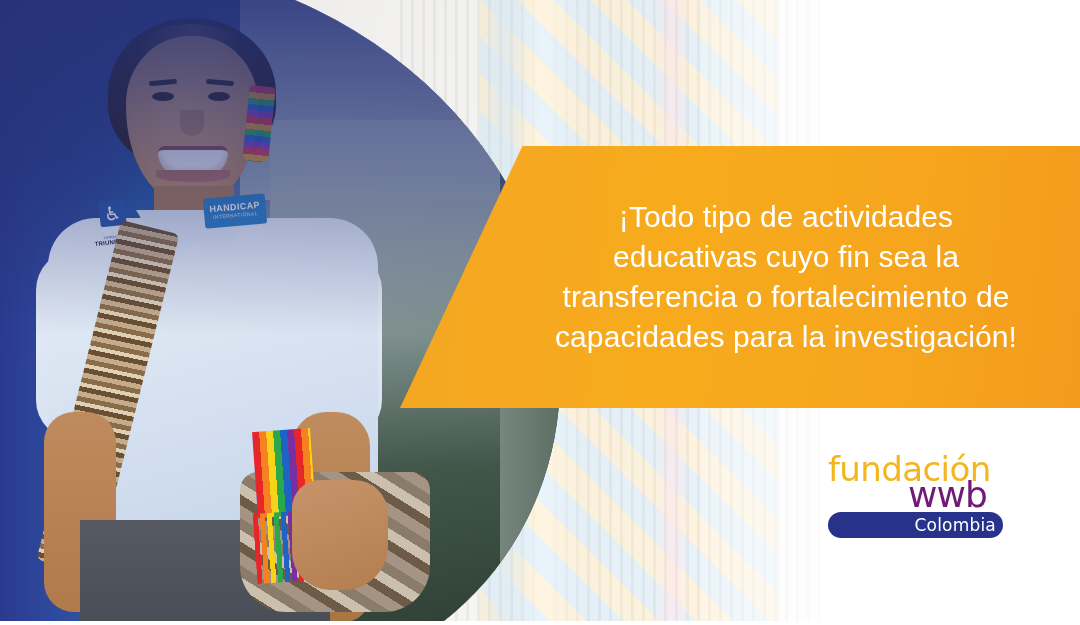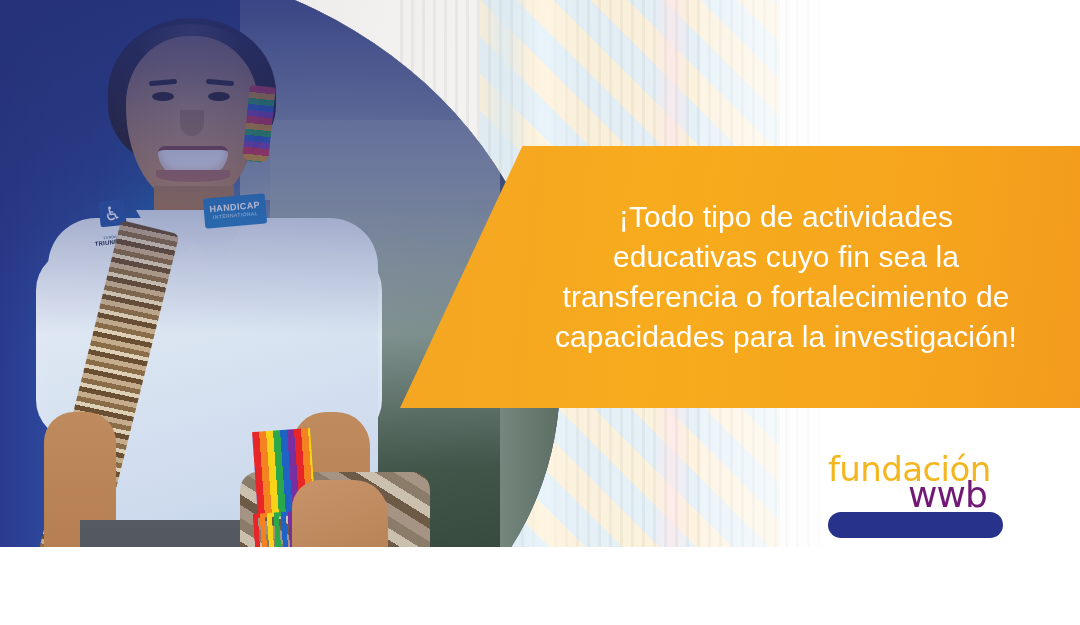--- a/index.html
+++ b/index.html
@@ -4,21 +4,21 @@
 <title>Fundacion WWB Colombia Banner</title>
 <style>
   html,body{margin:0;padding:0;}
   body{
     font-family:"Liberation Sans","DejaVu Sans",sans-serif;
     background:#ffffff;
   }
   #stage{
     position:relative;
     width:1080px;
-    height:547px;
+    height:621px;
     overflow:hidden;
     background:#ffffff;
   }
 
   
   .bg-base{
     position:absolute; inset:0;
     background:linear-gradient(100deg,#e7e6e4 0%, #efeeec 28%, #f7f7f6 48%, #ffffff 66%, #ffffff 100%);
   }
   
@@ -390,15 +390,16 @@
 
   <div class="orange-panel"></div>
   <div class="panel-text">
     <p>¡Todo tipo de actividades educativas cuyo fin sea la transferencia o fortalecimiento de capacidades para la investigación!</p>
   </div>
 
   <div class="logo">
     <div class="logo-fundacion">fundación</div>
     <div class="logo-wwb">wwb</div>
     <div class="logo-bar"></div>
+    <div class="logo-colombia">Colombia</div>
   </div>
 
 </div>
 
 </body></html>

